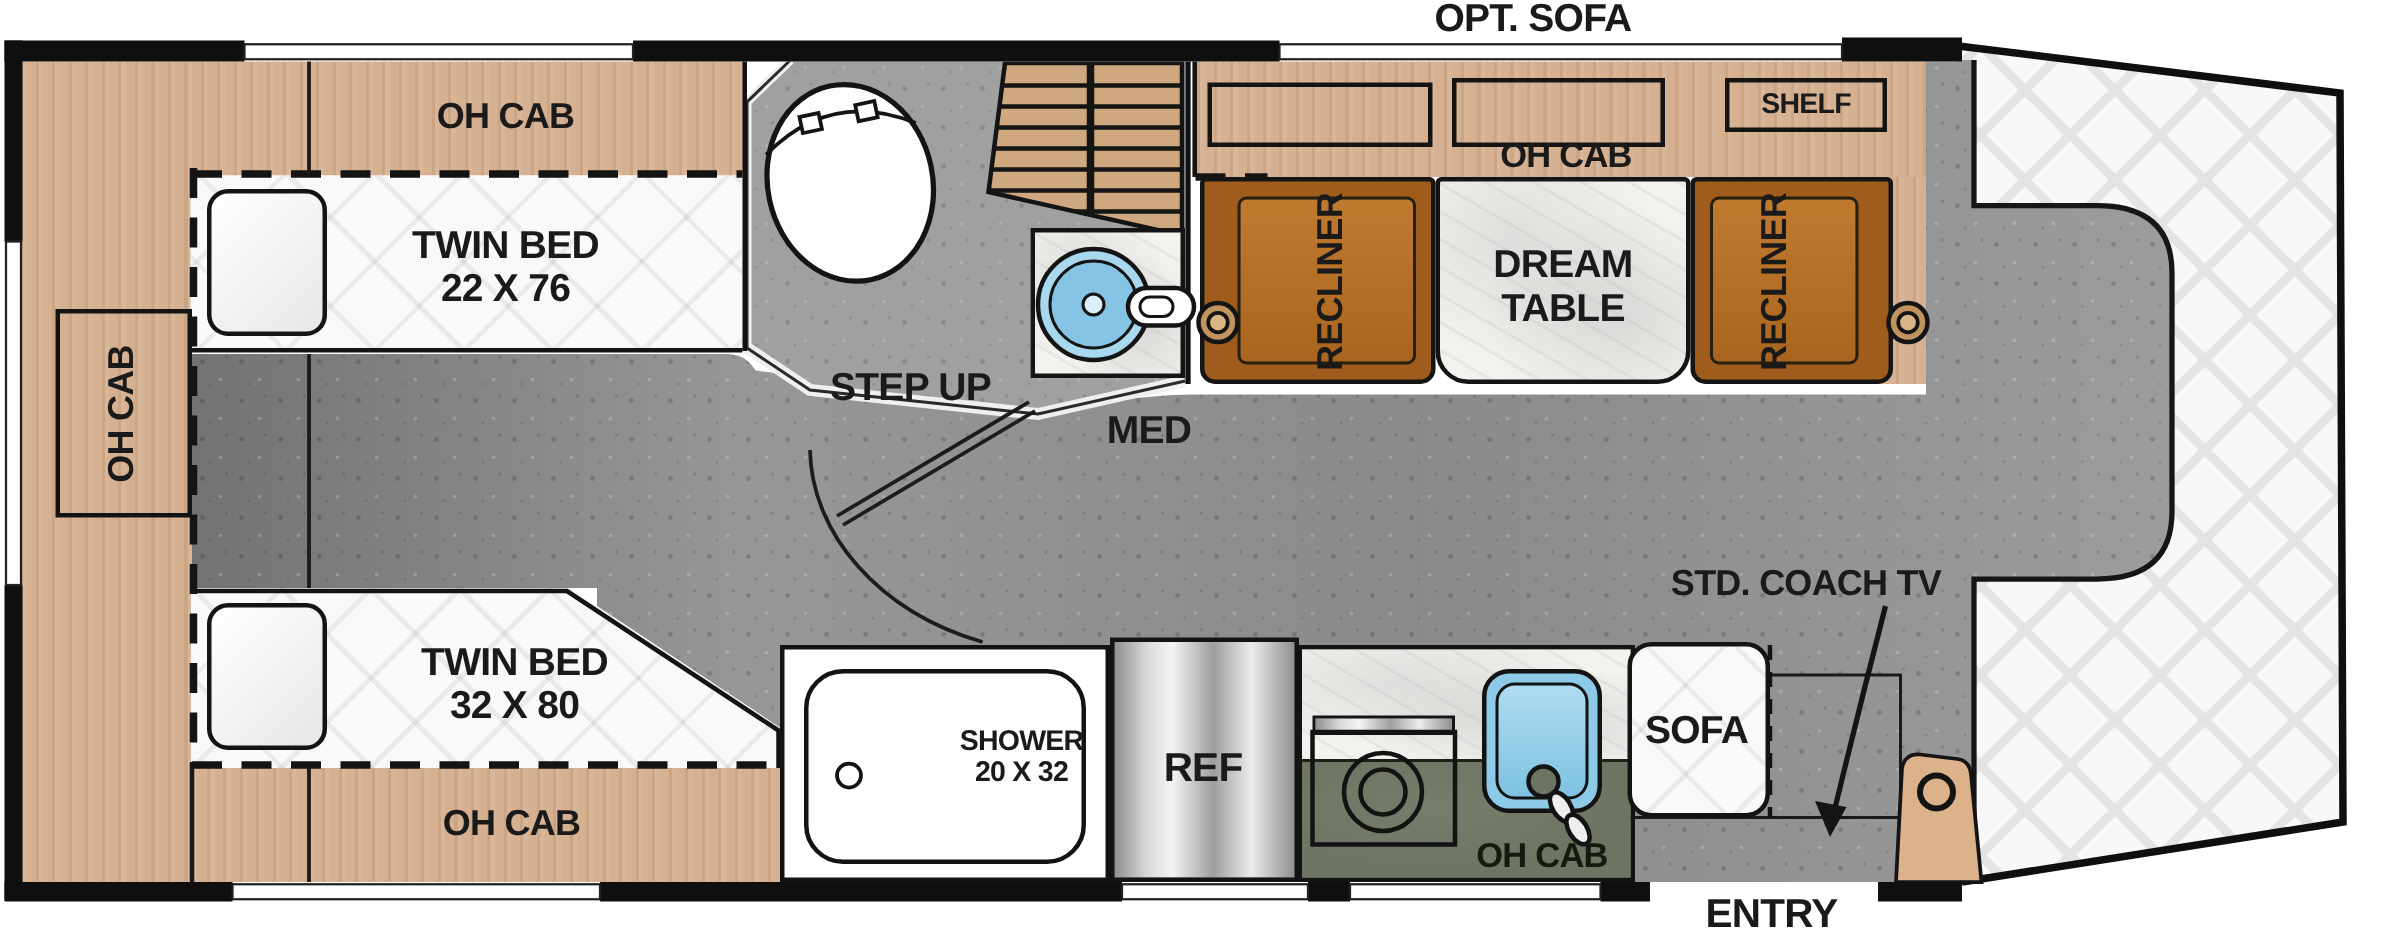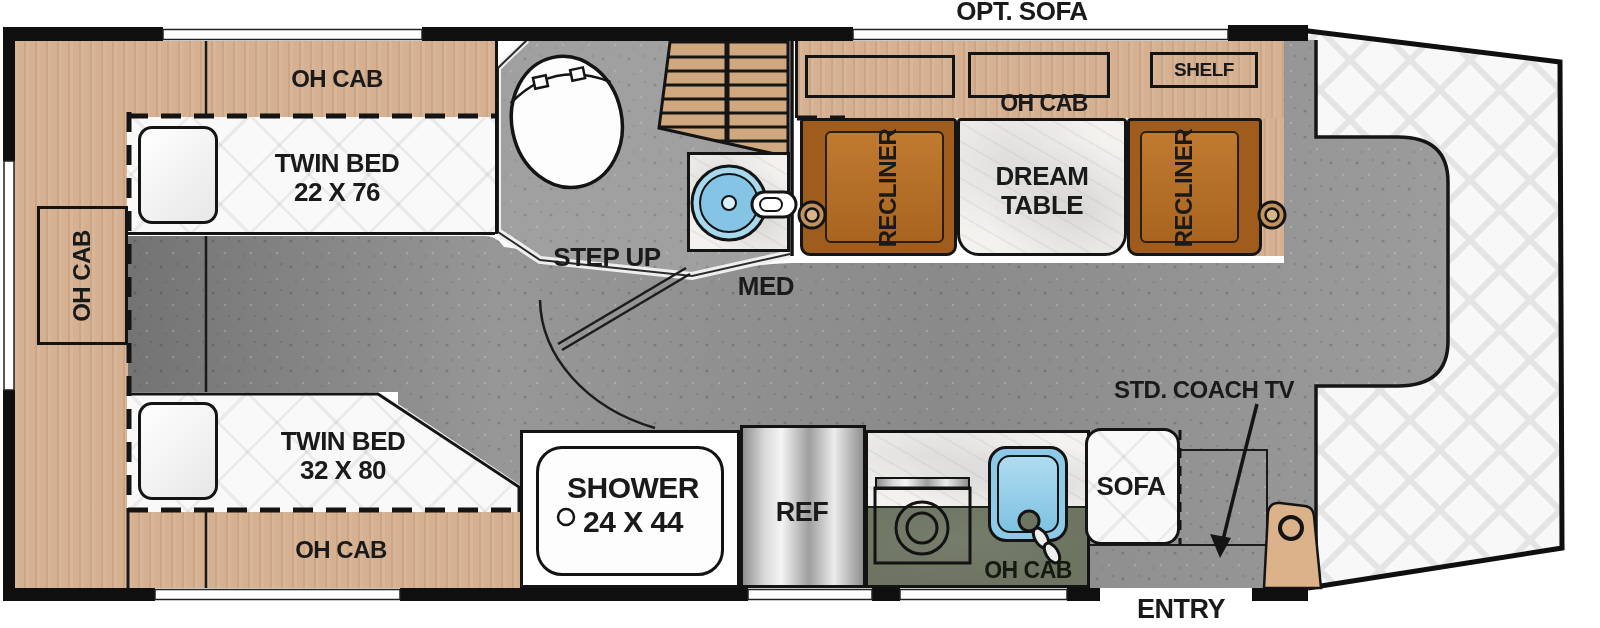--- a/index.html
+++ b/index.html
@@ -18,21 +18,21 @@
                      radial-gradient(ellipse at 72% 68%,rgba(165,165,165,.33),transparent 55%),
                      repeating-linear-gradient(30deg,rgba(150,150,150,.12) 0 2px,transparent 2px 16px);}
   .metal{background:linear-gradient(90deg,#8f8f8f,#d9d9d9 18%,#f4f4f4 32%,#9e9e9e 55%,#ececec 76%,#8f8f8f);}
   .green{background-color:#6d7562;
     background-image:radial-gradient(ellipse at 40% 40%,rgba(255,255,255,.06),transparent 70%);}
   
   .lbl{position:absolute;font-weight:bold;color:#1a1a1a;white-space:nowrap;text-align:center;
        transform:translate(-50%,-50%);letter-spacing:-0.5px;line-height:1.12;z-index:40;}
   .lbl.rot{transform:translate(-50%,-50%) rotate(-90deg);}
   .lbl span{display:block;}
-  .f19{font-size:19px;} .f23{font-size:23px;} .f24{font-size:24px;} .f25{font-size:30px;}
+  .f19{font-size:19px;} .f23{font-size:23px;} .f24{font-size:24px;} .f25{font-size:19px;margin-left:48px;}
   .f26{font-size:26px;} .f27{font-size:27px;} .f28{font-size:28px;}
   .z1{z-index:1;} .z2{z-index:2;} .z3{z-index:3;} .z30{z-index:30;}
 </style>
 </head>
 <body>
 
 <div id="stage">
 
   <svg width="1600" height="628" viewBox="0 0 1600 628" class="z1">
     <defs>
@@ -257,18 +257,18 @@
   <div class="lbl rot f24" style="left:1184px;top:188px;">RECLINER</div>
   <div class="lbl f26" style="left:1042px;top:191px;">
     <span>DREAM</span>
       <span>TABLE</span>
   </div>
   <div class="lbl f24" style="left:1188px;top:390px;margin-left:16px;">STD. COACH TV</div>
   <div class="lbl f26" style="left:1131px;top:487px;">SOFA</div>
   <div class="lbl f27" style="left:802px;top:512px;">REF</div>
   <div class="lbl f25" style="left:633px;top:505px;">
     <span>SHOWER</span>
-      <span>24 X 44</span>
+      <span>20 X 32</span>
   </div>
   <div class="lbl f23" style="left:1028px;top:571px;color:#131a10;">OH CAB</div>
   <div class="lbl f27" style="left:1181px;top:609px;">ENTRY</div>
 
 </div>
 
 </body></html>

